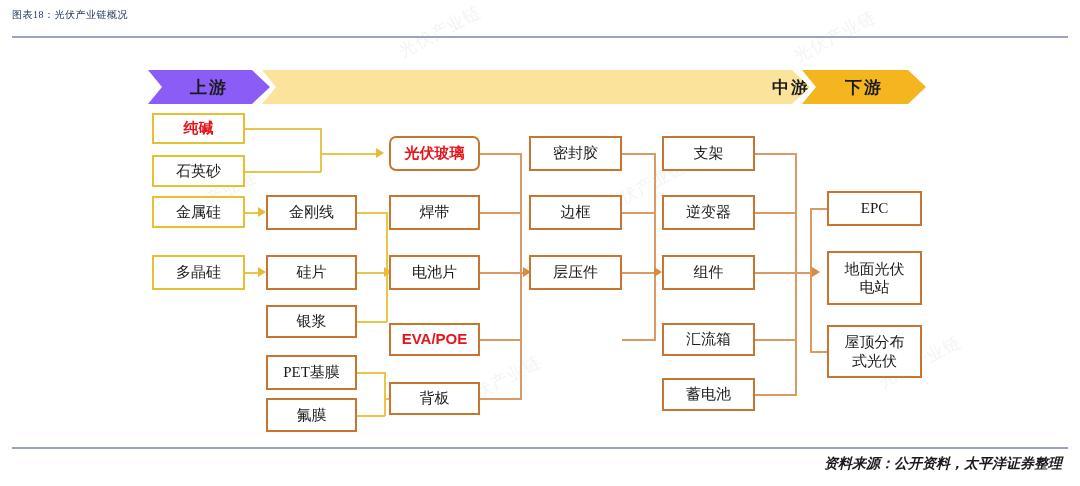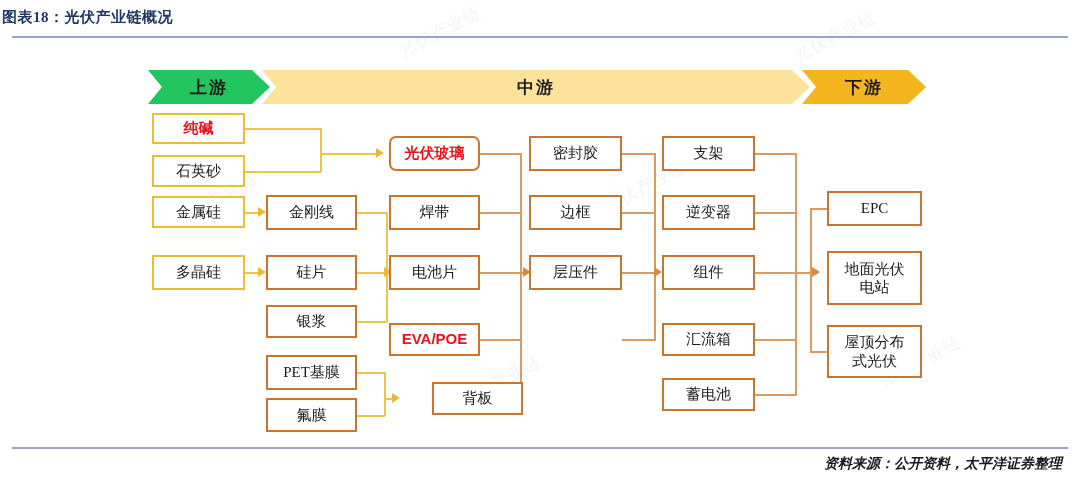--- a/index.html
+++ b/index.html
@@ -12,25 +12,25 @@
     width: 1080px;
     height: 486px;
     background: #ffffff;
     overflow: hidden;
     font-family: "Liberation Serif", "DejaVu Serif", serif;
   }
 
   
   .title {
     position: absolute;
-    left: 2px;
+    left: 12px;
     top: 8px;
     font-family: "Liberation Serif", "DejaVu Serif", serif;
-    font-size: 15px;
-    font-weight: bold;
+    font-size: 10px;
+    font-weight: normal;
     color: #1F3864;
     letter-spacing: 0.5px;
     white-space: nowrap;
   }
   .rule-top {
     position: absolute;
     left: 12px;
     top: 36px;
     width: 1056px;
     height: 2px;
@@ -79,20 +79,21 @@
     font-size: 17px;
     font-weight: bold;
     color: #1a1a1a;
     letter-spacing: 2px;
   }
   .chev-up {
     clip-path: polygon(0 0, calc(100% - 18px) 0, 100% 50%, calc(100% - 18px) 100%, 0 100%, 14px 50%);
   }
   .chev-mid {
     clip-path: polygon(0 0, calc(100% - 18px) 0, 100% 50%, calc(100% - 18px) 100%, 0 100%, 14px 50%);
+    justify-content: flex-end;
   }
   .chev-down {
     clip-path: polygon(0 0, calc(100% - 18px) 0, 100% 50%, calc(100% - 18px) 100%, 0 100%, 14px 50%);
   }
 
   
   .node {
     position: absolute;
     box-sizing: border-box;
     background: #ffffff;
@@ -150,21 +151,21 @@
   <div class="wm" style="left:170px;  top:185px;">光伏产业链</div>
   <div class="wm" style="left:600px;  top:175px;">光伏产业链</div>
   <div class="wm" style="left:455px;  top:370px;">光伏产业链</div>
   <div class="wm" style="left:875px;  top:350px;">光伏产业链</div>
 
   <div class="title">图表18：光伏产业链概况</div>
   <div class="rule-top"></div>
   <div class="rule-bottom"></div>
   <div class="source">资料来源：公开资料，太平洋证券整理</div>
 
-  <div class="banner chev-up" style="left:148px; top:70px; width:122px; background:#22c55e;">
+  <div class="banner chev-up" style="left:148px; top:70px; width:122px; background:#8b5cf6;">
     <span>上游</span>
   </div>
   <div class="banner chev-mid" style="left:262px; top:70px; width:548px; background:#FBE39B;">
     <span>中游</span>
   </div>
   <div class="banner chev-down" style="left:802px; top:70px; width:124px; background:#F5B51E;">
     <span>下游</span>
   </div>
 
   <div class="ln h gold" style="left:245px; top:128px; width:76px;"></div>
@@ -253,21 +254,21 @@
   </div>
   <div class="node orange" style="left:389px; top:195px; width:91px; height:35px;">
     <span>焊带</span>
   </div>
   <div class="node orange" style="left:389px; top:255px; width:91px; height:35px;">
     <span>电池片</span>
   </div>
   <div class="node orange redtxt" style="left:389px; top:323px; width:91px; height:33px;">
     <span>EVA/POE</span>
   </div>
-  <div class="node orange" style="left:389px; top:382px; width:91px; height:33px;margin-left:43px;">
+  <div class="node orange" style="left:389px; top:382px; width:91px; height:33px;">
     <span>背板</span>
   </div>
 
   <div class="node orange" style="left:529px; top:136px; width:93px; height:35px;">
     <span>密封胶</span>
   </div>
   <div class="node orange" style="left:529px; top:195px; width:93px; height:35px;">
     <span>边框</span>
   </div>
   <div class="node orange" style="left:529px; top:255px; width:93px; height:35px;">

